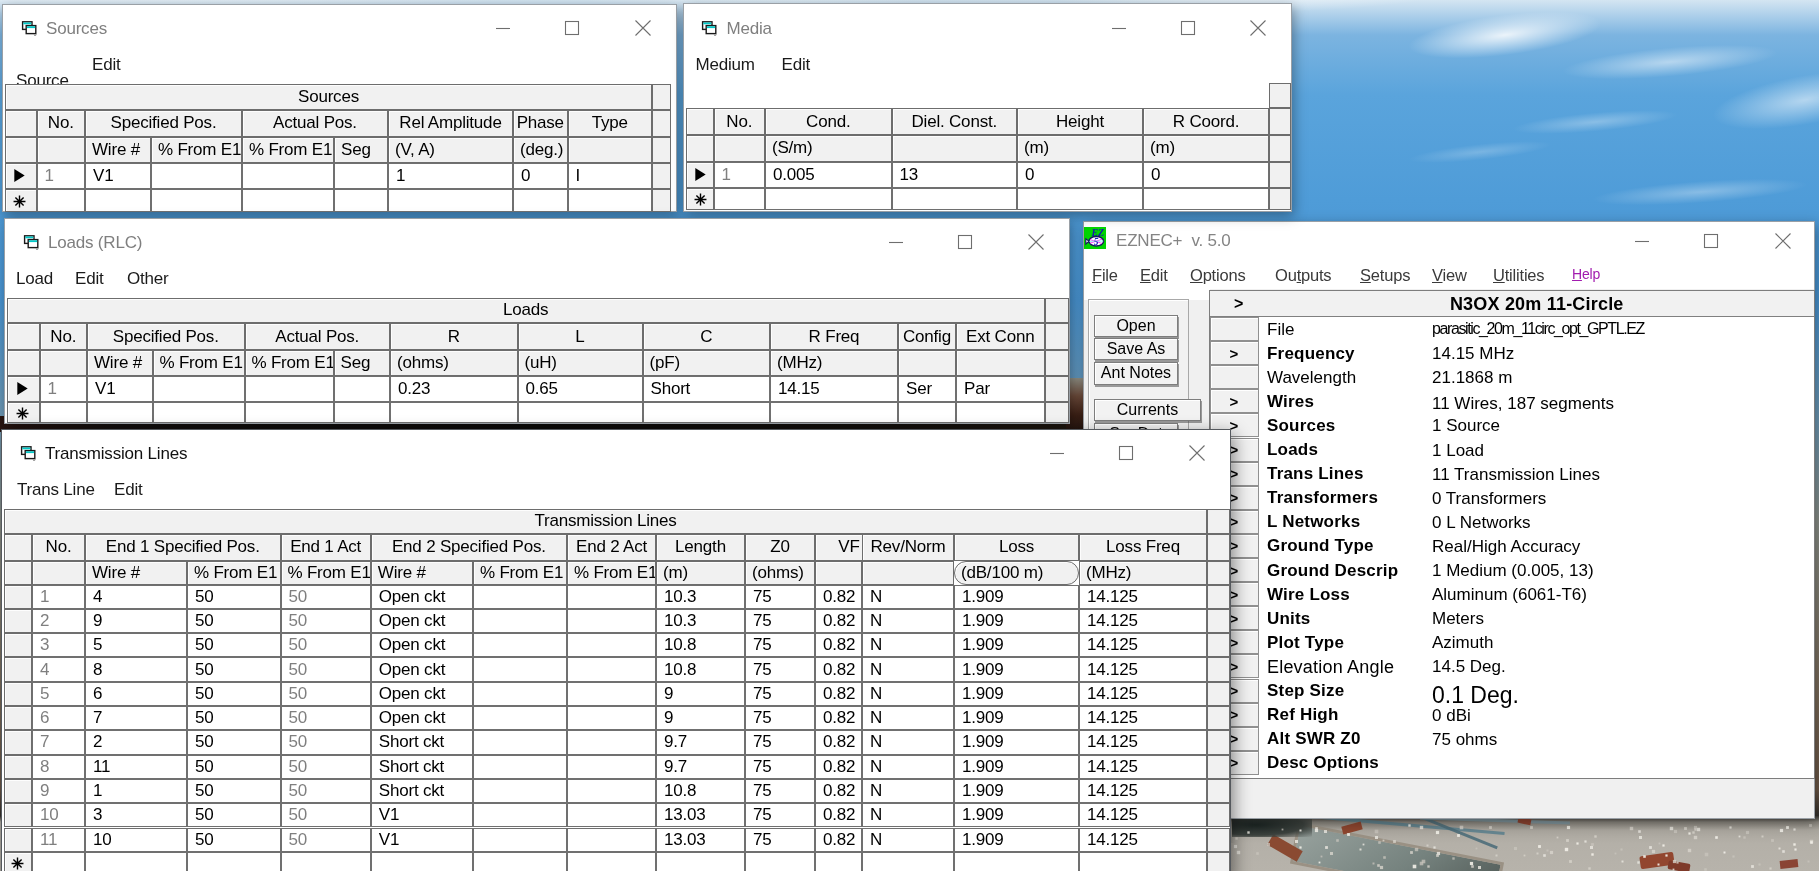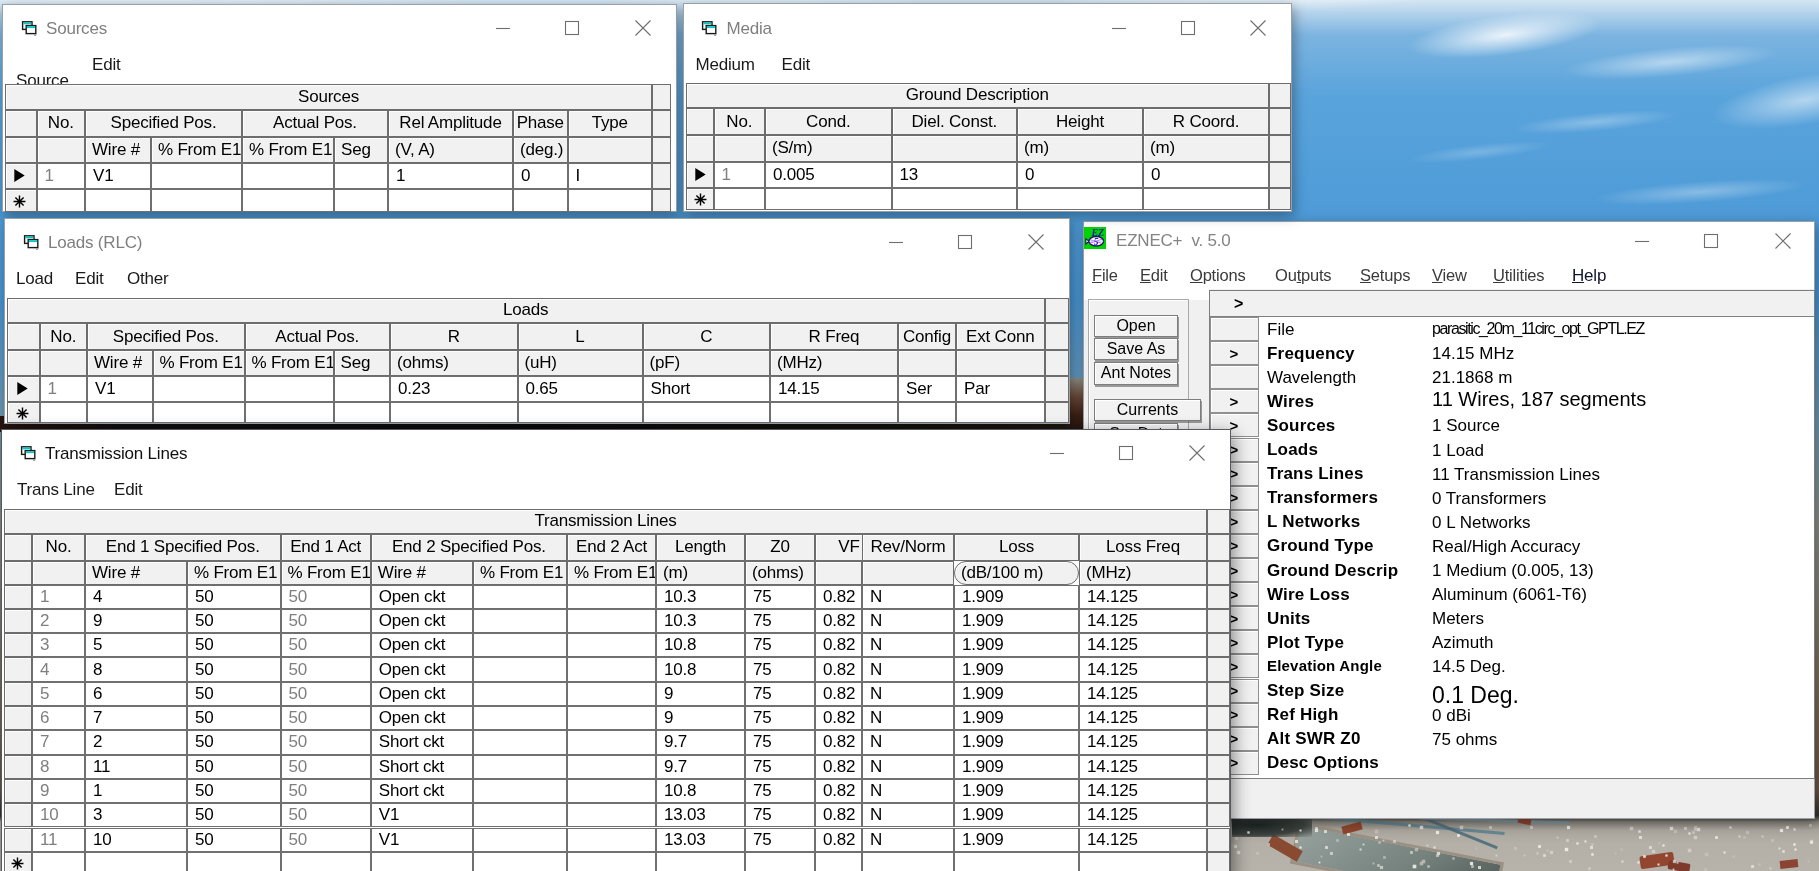--- a/index.html
+++ b/index.html
@@ -69,46 +69,47 @@
 <svg style="position:absolute;left:691.0px;top:11px" width="16" height="16" viewBox="0 0 16 16">
       <path d="M0.5 0.5 L15.5 15.5 M15.5 0.5 L0.5 15.5" stroke="#6e6e6e" stroke-width="1.1"></path>
     </svg>
 <div class="menu" style="left:8.5px;top:44px;font-size:16.5px;color:#3a3a3a"><u>F</u>ile</div>
 <div class="menu" style="left:56.5px;top:44px;font-size:16.5px;color:#3a3a3a"><u>E</u>dit</div>
 <div class="menu" style="left:106.5px;top:44px;font-size:16.5px;color:#3a3a3a"><u>O</u>ptions</div>
 <div class="menu" style="left:191.5px;top:44px;font-size:16.5px;color:#3a3a3a">Ou<u>t</u>puts</div>
 <div class="menu" style="left:276.5px;top:44px;font-size:16.5px;color:#3a3a3a"><u>S</u>etups</div>
 <div class="menu" style="left:348.5px;top:44px;font-size:16.5px;color:#3a3a3a"><u>V</u>iew</div>
 <div class="menu" style="left:409.5px;top:44px;font-size:16.5px;color:#3a3a3a"><u>U</u>tilities</div>
-<div class="menu" style="left:488.5px;top:44px;font-size:17px;color:#0f172a"><u>H</u>elp</div>
+<div class="menu" style="left:488.5px;top:44px;font-size:14px;color:#a21caf"><u>H</u>elp</div>
 <div class="abs" style="left:4.0px;top:77px;width:101.5px;height:300px;background:#f1f1f1;border:1px solid #a8a8a8;box-shadow:inset 1px 1px 0 #fff"></div>
 <div class="btn" style="left:10.5px;top:93px;width:84px;height:22px">Open</div>
 <div class="btn" style="left:10.5px;top:115.5px;width:84px;height:22.0px">Save As</div>
 <div class="btn" style="left:10.5px;top:140px;width:84px;height:22.5px">Ant Notes</div>
 <div class="btn" style="left:10.5px;top:176.5px;width:107px;height:22.5px">Currents</div>
 <div class="btn" style="left:10.5px;top:200.5px;width:84px;height:7.5px;align-items:flex-start;padding-top:1px">Src Dat</div>
 <div class="abs" style="left:125.5px;top:68px;width:605.5px;height:488.5px;background:#fff;border:1.5px solid #7d7d7d"></div>
 <div class="abs" style="left:126.5px;top:69px;width:603.5px;height:26px;background:#f1f1f1;border-bottom:1.5px solid #808080"></div>
 <div class="abs" style="left:150.5px;top:72.5px;font-size:16px;font-weight:bold">&gt;</div>
+<div class="abs" style="left:175.5px;top:71.5px;width:555.5px;text-align:center;font-size:18px;font-weight:bold;letter-spacing:0.2px">N3OX 20m 11-Circle</div>
 <div class="rbtn" style="left:126.0px;top:95.0px;width:49px;height:24.1px"></div>
 <div class="abs" style="left:183.5px;top:97.5px;font-size:17px;font-weight:normal;letter-spacing:0;white-space:pre">File</div>
 <div class="abs" style="left:348.5px;top:98.0px;font-size:16px;letter-spacing:-1.4px;white-space:pre">parasitic_20m_11circ_opt_GPTL.EZ</div>
 <div class="rbtn" style="left:126.0px;top:119.1px;width:49px;height:24.1px">
       <span style="font-size:15px;font-weight:bold">&gt;</span>
     </div>
 <div class="abs" style="left:183.5px;top:121.6px;font-size:17px;font-weight:bold;letter-spacing:0.2px;white-space:pre">Frequency</div>
 <div class="abs" style="left:348.5px;top:122.1px;font-size:17px;white-space:pre">14.15 MHz</div>
 <div class="rbtn" style="left:126.0px;top:143.2px;width:49px;height:24.1px"></div>
 <div class="abs" style="left:183.5px;top:145.7px;font-size:17px;font-weight:normal;letter-spacing:0;white-space:pre">Wavelength</div>
 <div class="abs" style="left:348.5px;top:146.2px;font-size:17px;white-space:pre">21.1868 m</div>
 <div class="rbtn" style="left:126.0px;top:167.3px;width:49px;height:24.1px">
       <span style="font-size:15px;font-weight:bold">&gt;</span>
     </div>
 <div class="abs" style="left:183.5px;top:169.8px;font-size:17px;font-weight:bold;letter-spacing:0.2px;white-space:pre">Wires</div>
-<div class="abs" style="left:348.5px;top:166px;font-size:20px;white-space:pre">11 Wires, 187 segments</div>
+<div class="abs" style="left:348.5px;top:172px;font-size:17px;white-space:pre">11 Wires, 187 segments</div>
 <div class="rbtn" style="left:126.0px;top:191.4px;width:49px;height:24.1px">
       <span style="font-size:15px;font-weight:bold">&gt;</span>
     </div>
 <div class="abs" style="left:183.5px;top:193.9px;font-size:17px;font-weight:bold;letter-spacing:0.2px;white-space:pre">Sources</div>
 <div class="abs" style="left:348.5px;top:194.4px;font-size:17px;white-space:pre">1 Source</div>
 <div class="rbtn" style="left:126.0px;top:215.5px;width:49px;height:24.1px">
       <span style="font-size:15px;font-weight:bold">&gt;</span>
     </div>
 <div class="abs" style="left:183.5px;top:218.0px;font-size:17px;font-weight:bold;letter-spacing:0.2px;white-space:pre">Loads</div>
 <div class="abs" style="left:348.5px;top:218.5px;font-size:17px;white-space:pre">1 Load</div>
@@ -148,21 +149,21 @@
 <div class="abs" style="left:183.5px;top:386.70000000000005px;font-size:17px;font-weight:bold;letter-spacing:0.2px;white-space:pre">Units</div>
 <div class="abs" style="left:348.5px;top:387.20000000000005px;font-size:17px;white-space:pre">Meters</div>
 <div class="rbtn" style="left:126.0px;top:408.3px;width:49px;height:24.1px">
       <span style="font-size:15px;font-weight:bold">&gt;</span>
     </div>
 <div class="abs" style="left:183.5px;top:410.8px;font-size:17px;font-weight:bold;letter-spacing:0.2px;white-space:pre">Plot Type</div>
 <div class="abs" style="left:348.5px;top:411.3px;font-size:17px;white-space:pre">Azimuth</div>
 <div class="rbtn" style="left:126.0px;top:432.40000000000003px;width:49px;height:24.1px">
       <span style="font-size:15px;font-weight:bold">&gt;</span>
     </div>
-<div class="abs" style="left:183.5px;top:434.90000000000003px;font-size:15px;font-weight:bold;letter-spacing:0.2px;white-space:pre">Elevation Angle</div>
+<div class="abs" style="left:183.5px;top:434.90000000000003px;font-size:18px;font-weight:normal;letter-spacing:0.2px;white-space:pre">Elevation Angle</div>
 <div class="abs" style="left:348.5px;top:435.40000000000003px;font-size:17px;white-space:pre">14.5 Deg.</div>
 <div class="rbtn" style="left:126.0px;top:456.5px;width:49px;height:24.1px">
       <span style="font-size:15px;font-weight:bold">&gt;</span>
     </div>
 <div class="abs" style="left:183.5px;top:459.0px;font-size:17px;font-weight:bold;letter-spacing:0.2px;white-space:pre">Step Size</div>
 <div class="abs" style="left:348.5px;top:459.5px;font-size:23px;white-space:pre">0.1 Deg.</div>
 <div class="rbtn" style="left:126.0px;top:480.6px;width:49px;height:24.1px">
       <span style="font-size:15px;font-weight:bold">&gt;</span>
     </div>
 <div class="abs" style="left:183.5px;top:483.1px;font-size:17px;font-weight:bold;letter-spacing:0.2px;white-space:pre">Ref High</div>
@@ -257,21 +258,20 @@
       <path d="M1 8.5 L15 8.5" stroke="#6e6e6e" stroke-width="1.1"></path>
     </svg>
     <svg style="position:absolute;left:496.5px;top:16px" width="16" height="16" viewBox="0 0 16 16">
       <rect x="1.5" y="1.5" width="13" height="13" fill="none" stroke="#6e6e6e" stroke-width="1.1"></rect>
     </svg>
     <svg style="position:absolute;left:566.5px;top:16px" width="16" height="16" viewBox="0 0 16 16">
       <path d="M0.5 0.5 L15.5 15.5 M15.5 0.5 L0.5 15.5" stroke="#6e6e6e" stroke-width="1.1"></path>
     </svg>
     <div class="menu" style="left:12px;top:51px">Medium</div>
     <div class="menu" style="left:98px;top:51px">Edit</div>
-    <div class="hc" style="left:2.0px;top:79px;width:583.5px;height:25.5px;">Ground Description</div>
     <div class="fc" style="left:585.5px;top:79px;width:22.0px;height:25.5px;"></div>
     <div class="hc" style="left:2.0px;top:104.5px;width:28.0px;height:27.0px;"></div>
     <div class="hc" style="left:30.0px;top:104.5px;width:51.5px;height:27.0px;">No.</div>
     <div class="hc" style="left:81.5px;top:104.5px;width:126.5px;height:27.0px;">Cond.</div>
     <div class="hc" style="left:208.0px;top:104.5px;width:125.5px;height:27.0px;">Diel. Const.</div>
     <div class="hc" style="left:333.5px;top:104.5px;width:126.0px;height:27.0px;">Height</div>
     <div class="hc" style="left:459.5px;top:104.5px;width:126.0px;height:27.0px;">R Coord.</div>
     <div class="fc" style="left:585.5px;top:104.5px;width:22.0px;height:27.0px;"></div>
     <div class="hcl" style="left:2.0px;top:131.5px;width:28.0px;height:26.5px;"></div>
     <div class="hcl" style="left:30.0px;top:131.5px;width:51.5px;height:26.5px;"></div>

